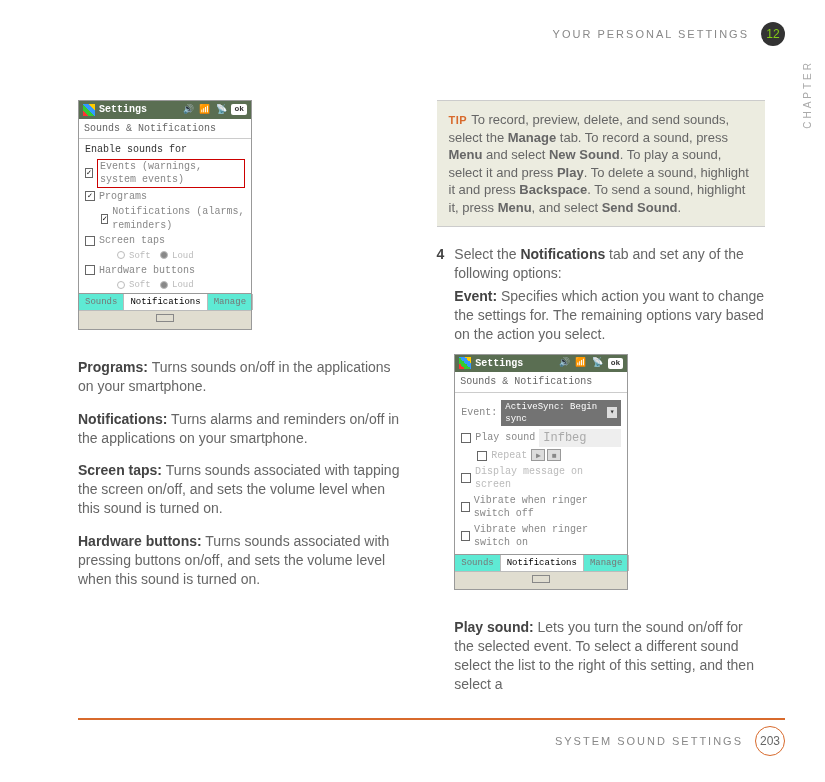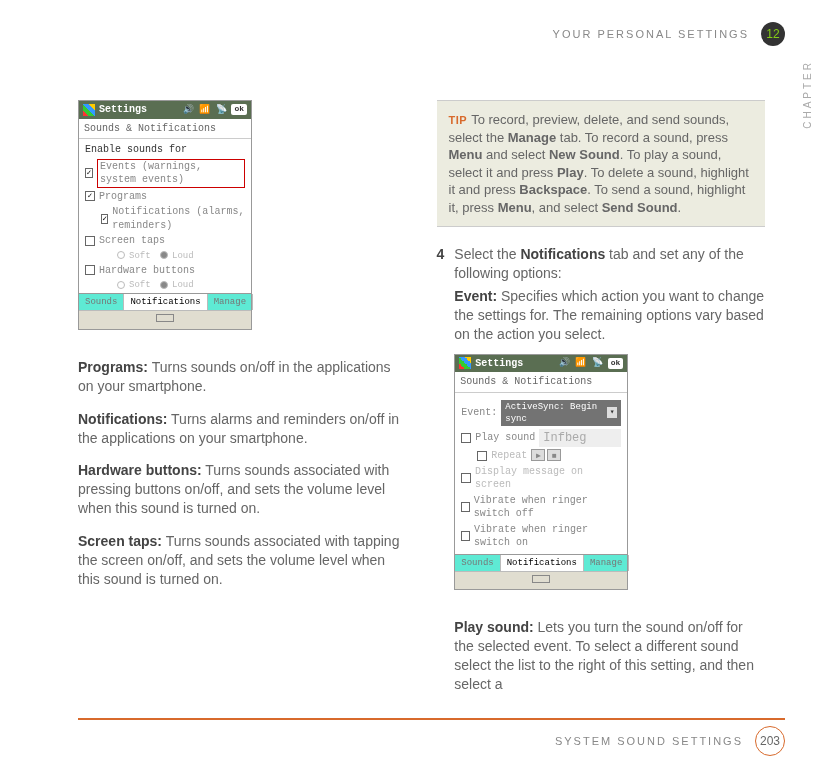--- a/index.html
+++ b/index.html
@@ -179,22 +179,22 @@
       <div class="tabs">
         <div class="tab">Sounds</div>
         <div class="tab active">Notifications</div>
         <div class="tab">Manage</div>
       </div>
       <div class="kbd-bar"><span class="kbd-icon"></span></div>
     </div>
 
     <p class="para"><b>Programs:</b><span> Turns sounds on/off in the applications on your smartphone.</span></p>
     <p class="para"><b>Notifications:</b><span> Turns alarms and reminders on/off in the applications on your smartphone.</span></p>
+    <p class="para"><b>Screen taps:</b><span> Turns sounds associated with tapping the screen on/off, and sets the volume level when this sound is turned on.</span></p>
     <p class="para"><b>Hardware buttons:</b><span> Turns sounds associated with pressing buttons on/off, and sets the volume level when this sound is turned on.</span></p>
-    <p class="para"><b>Screen taps:</b><span> Turns sounds associated with tapping the screen on/off, and sets the volume level when this sound is turned on.</span></p>
   </div>
 
   <div class="col">
     <div class="tip-box">
       <span class="tip-label">TIP</span><span>To record, preview, delete, and send sounds, select the </span><b>Manage</b><span> tab. To record a sound, press </span><b>Menu</b><span> and select </span><b>New Sound</b><span>. To play a sound, select it and press </span><b>Play</b><span>. To delete a sound, highlight it and press </span><b>Backspace</b><span>. To send a sound, highlight it, press </span><b>Menu</b><span>, and select </span><b>Send Sound</b><span>.</span>
     </div>
 
     <div class="step">
       <div class="step-num">4</div>
       <div class="step-body">

